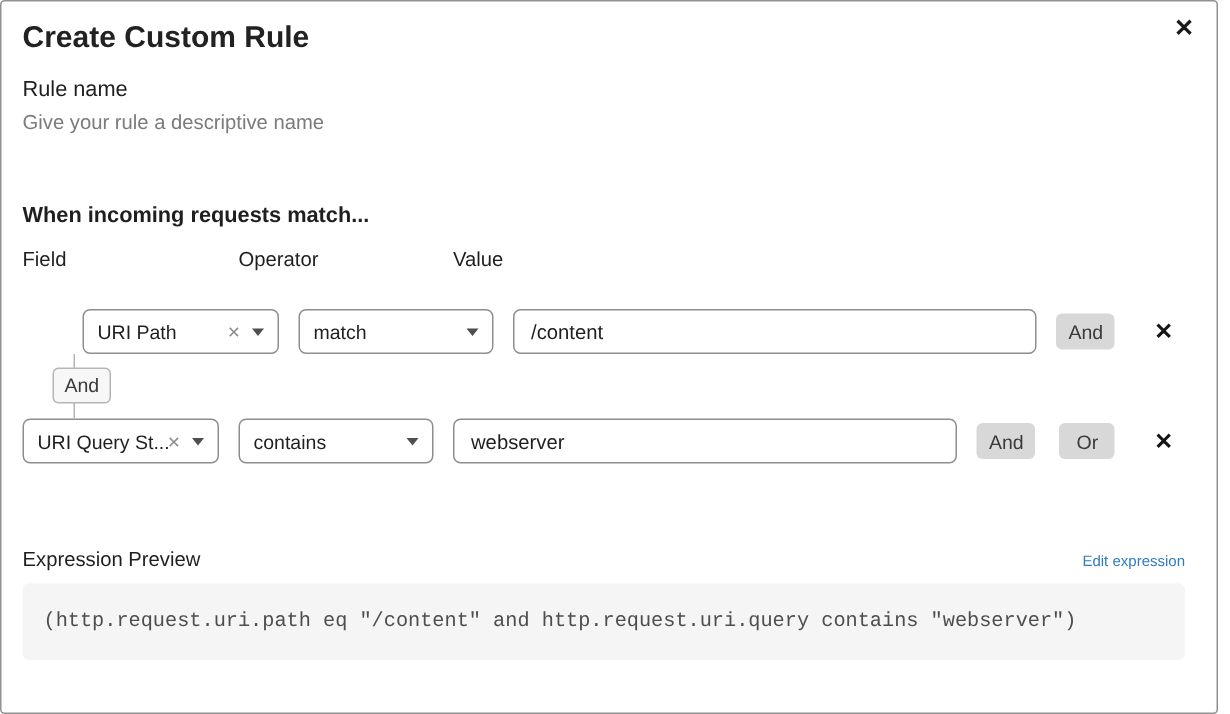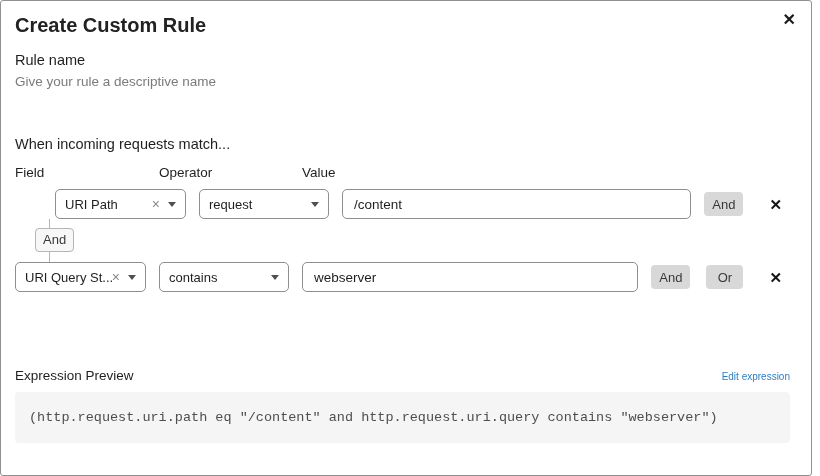--- a/index.html
+++ b/index.html
@@ -65,40 +65,40 @@
   }
   .rule-input {
     display: block;
     margin-top: 11px;
     width: 100%;
   }
   
   .match-heading {
     margin-top: 46px;
     font-size: 14.5px;
-    font-weight: 400;
+    font-weight: 700;
     color: #1f1f1f;
     line-height: 17px;
   }
   .col-labels {
     display: flex;
     margin-top: 12px;
     font-size: 13.5px;
     color: #1f1f1f;
     line-height: 16px;
   }
   .col-field { width: 131px; margin-right: 13px; }
   .col-op    { width: 130px; margin-right: 13px; }
   .col-value { flex: 1; }
   .cond-row {
     display: flex;
     align-items: center;
     height: 30px;
   }
-  .row-1 { margin-top: 8px; padding-left: 40px; }
+  .row-1 { margin-top: 25px; padding-left: 40px; }
   .select {
     display: flex;
     align-items: center;
     height: 30px;
     border: 1px solid #8e8e8e;
     border-radius: 5px;
     background: #fff;
     padding: 0 9px;
     cursor: pointer;
     overflow: hidden;
@@ -180,21 +180,21 @@
     padding: 3px 7px;
     font-size: 13px;
     color: #3a3a3a;
     line-height: 1.2;
   }
   
   .expr-head {
     display: flex;
     justify-content: space-between;
     align-items: baseline;
-    margin-top: 75px;
+    margin-top: 55px;
     text-align: right;
   }
   .expr-label {
     font-size: 13.5px;
     color: #1f1f1f;
     line-height: 17px;
   }
   .edit-link {
     font-size: 10px;
     color: #2f7cc0;
@@ -235,21 +235,21 @@
     <span class="col-value">Value</span>
   </div>
 
   <div class="cond-row row-1">
     <div class="select field-select">
       <span class="sel-text">URI Path</span>
       <span class="clear-x">×</span>
       <span class="caret"></span>
     </div>
     <div class="select op-select">
-      <span class="sel-text">request</span>
+      <span class="sel-text">match</span>
       <span class="caret"></span>
     </div>
     <input class="text-input value-input" type="text" value="/content" style="">
     <div class="btn-group">
       <button class="gray-btn">And</button>
     </div>
     <button class="del-btn">✕</button>
   </div>
 
   <div class="connector">

